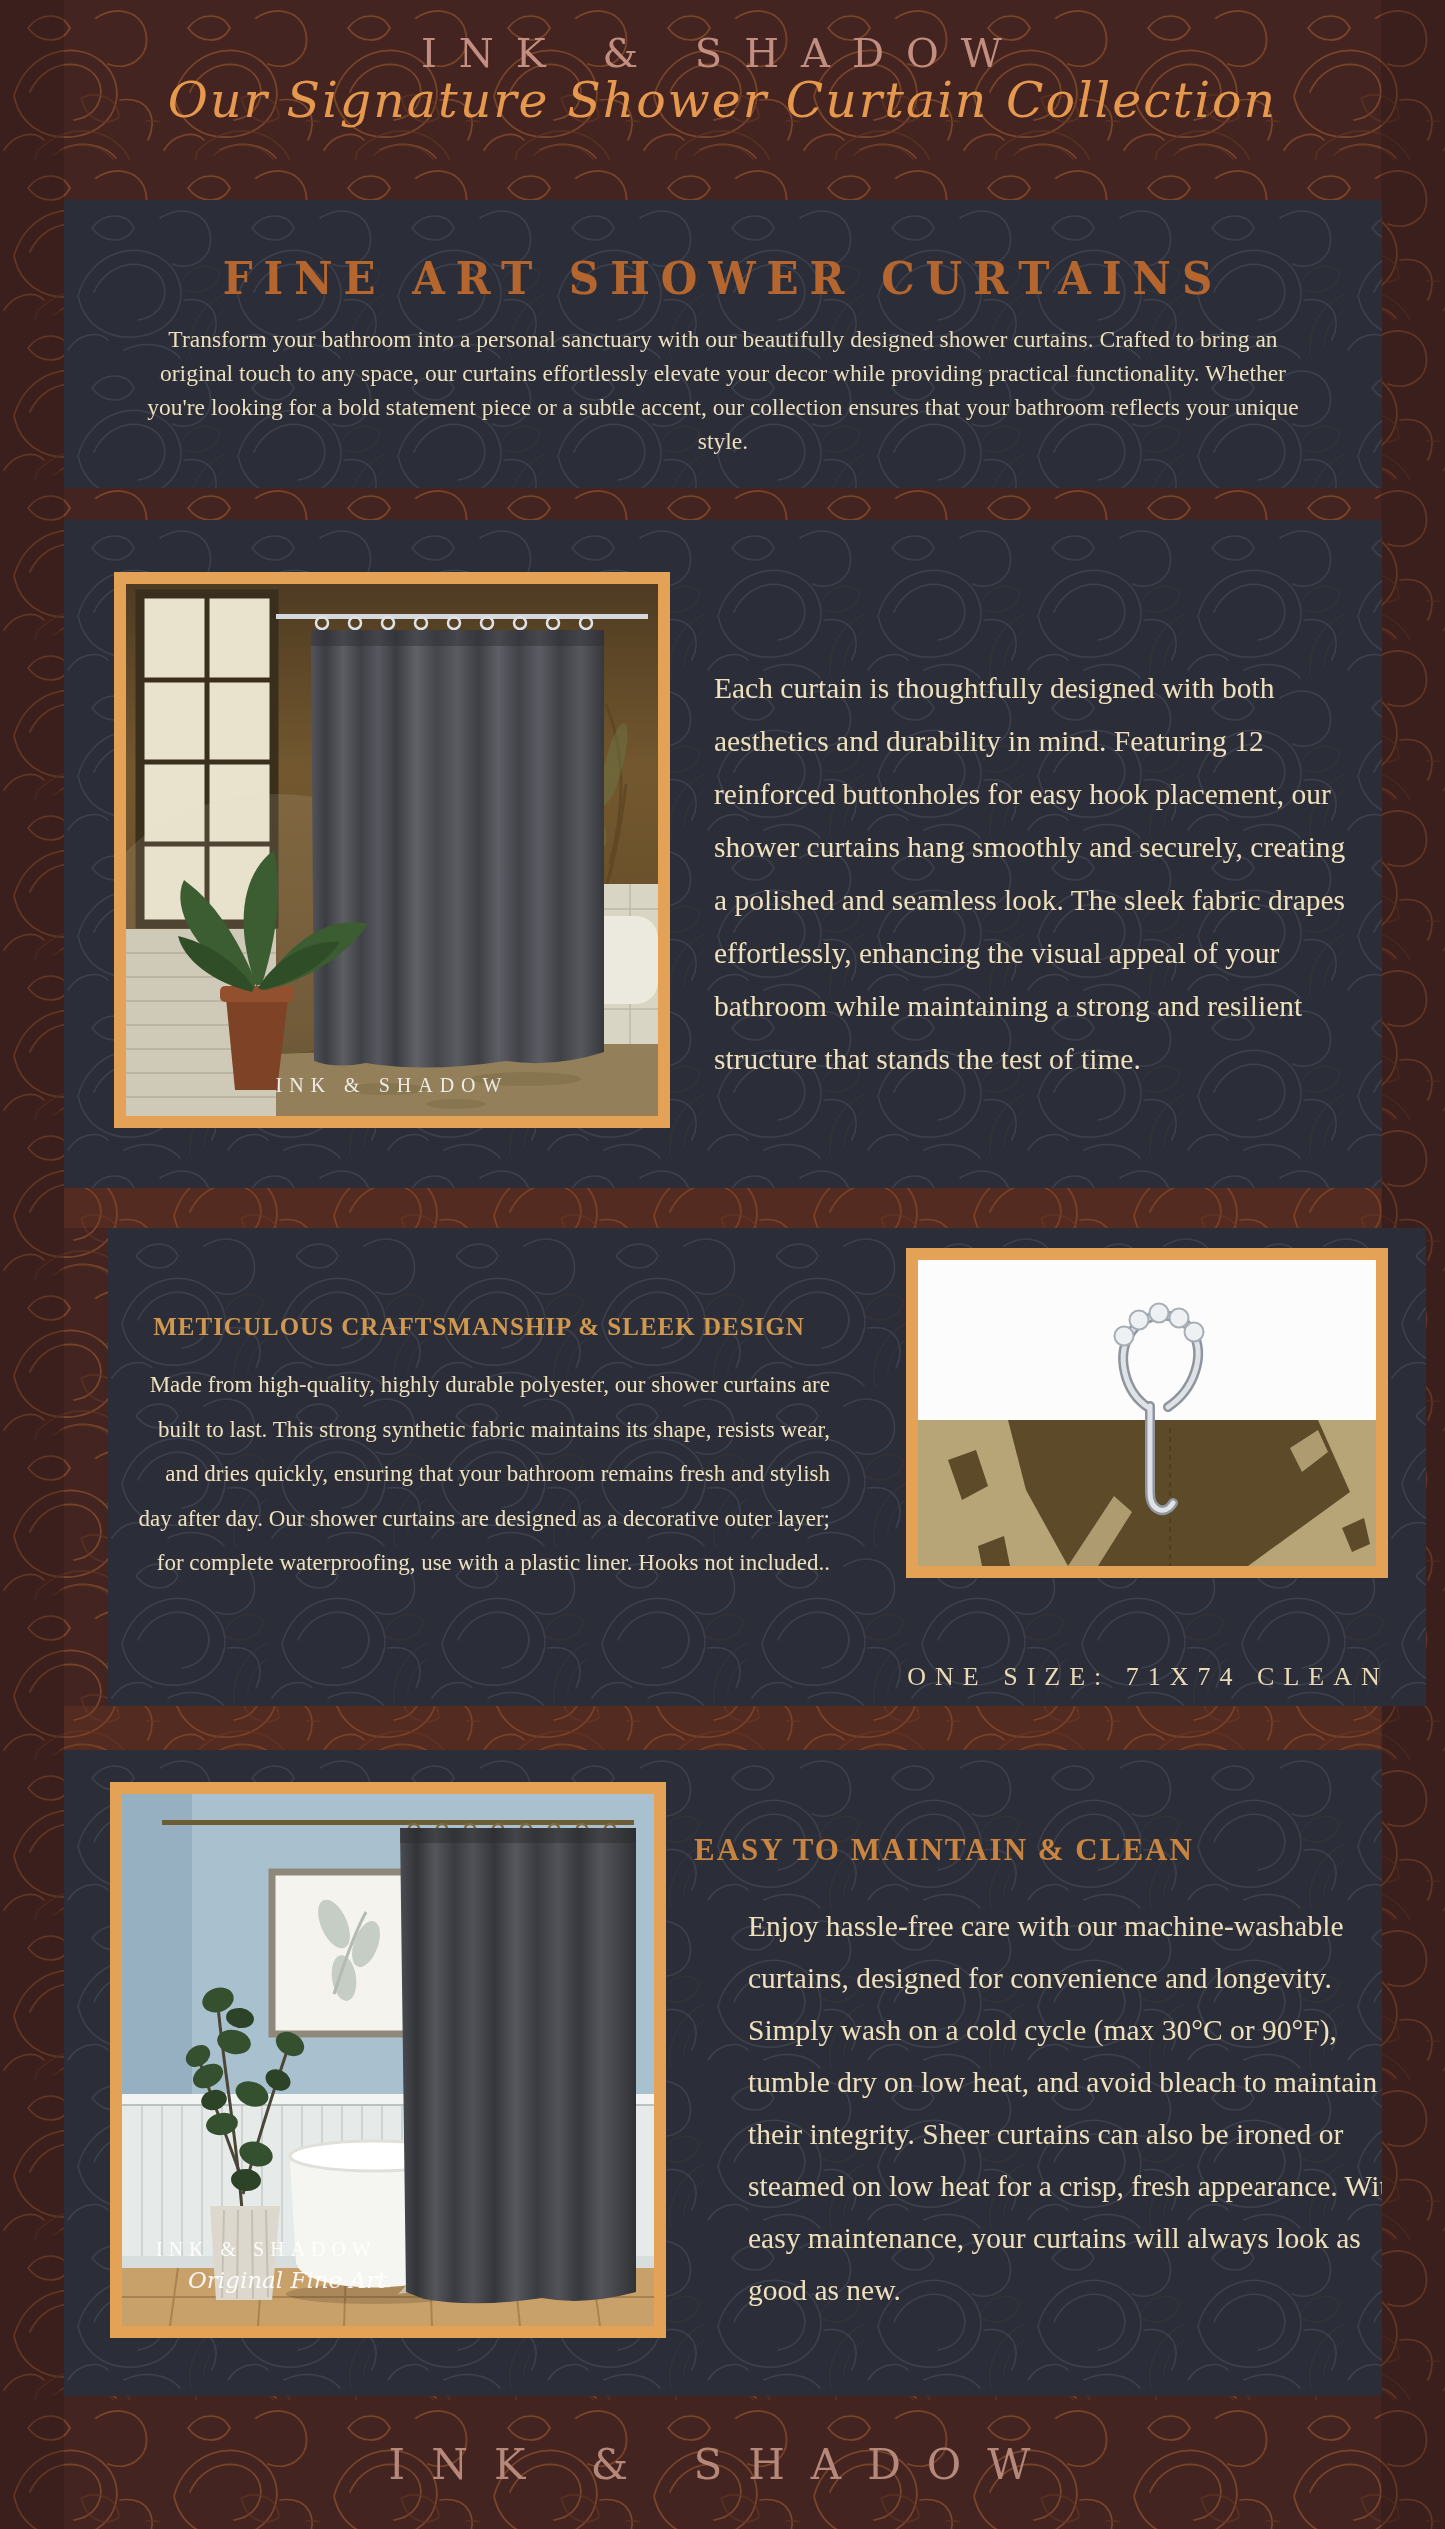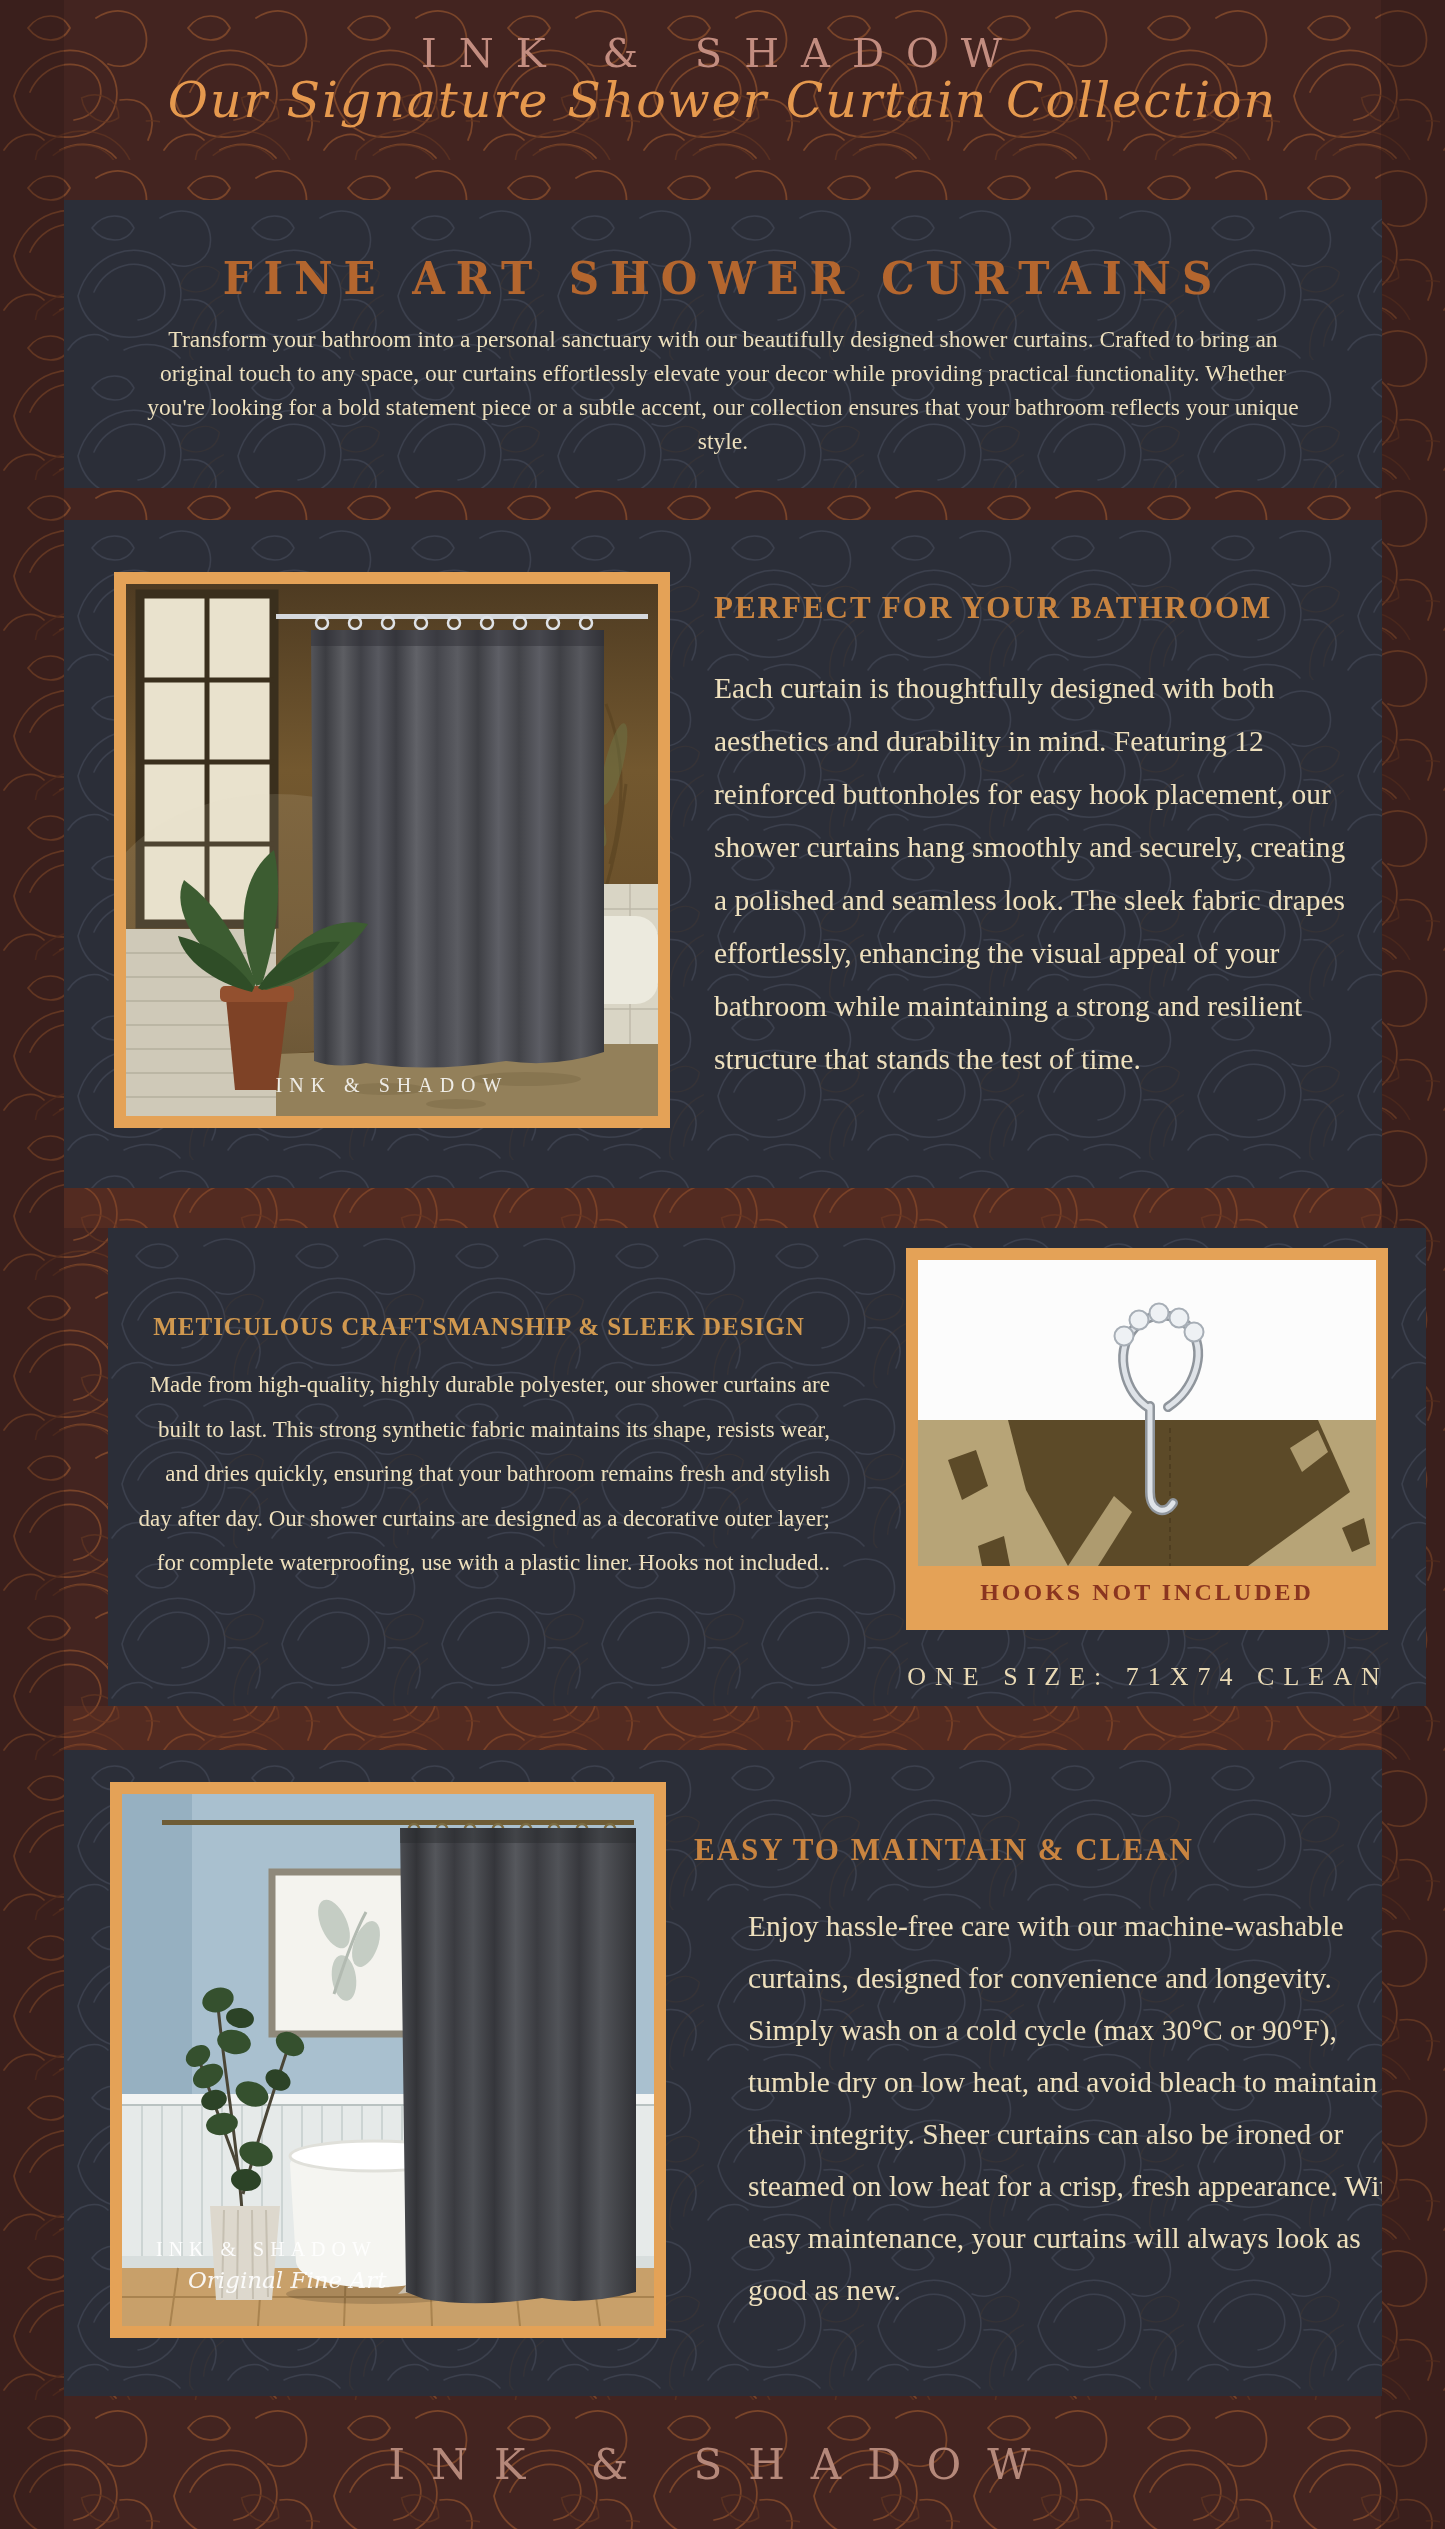--- a/index.html
+++ b/index.html
@@ -234,21 +234,20 @@
           <path d="M128,404 C70,372 44,324 58,296 C96,324 116,366 130,398 Z"></path>
           <path d="M130,402 C108,340 116,290 148,266 C158,310 148,362 136,400 Z"></path>
           <path d="M134,404 C168,352 206,332 242,340 C216,378 172,398 140,406 Z"></path>
           <path d="M126,408 C86,398 58,376 52,352 C92,362 116,386 128,404 Z" fill="#2f4d27"></path>
           <path d="M132,404 C150,374 184,356 214,358 C196,386 160,400 136,406 Z" fill="#2f4d27"></path>
         </g>
         <text x="266" y="508" text-anchor="middle" fill="#ffffff" opacity="0.85" font-size="20" letter-spacing="7" font-family="Liberation Serif, serif">INK &amp; SHADOW</text>
       </svg>
     </div>
 
-    <h2 class="col-heading p2-heading">PERFECT FOR YOUR BATHROOM</h2>
     <p class="col-body p2-body">Each curtain is thoughtfully designed with both aesthetics and durability in mind. Featuring 12 reinforced buttonholes for easy hook placement, our shower curtains hang smoothly and securely, creating a polished and seamless look. The sleek fabric drapes effortlessly, enhancing the visual appeal of your bathroom while maintaining a strong and resilient structure that stands the test of time.</p>
   </section>
 
   <section class="panel panel-3">
     <svg class="panel-pattern">
         <rect width="100%" height="100%" fill="url(#flor-dark)"></rect>
       </svg>
 
     <h2 class="col-heading p3-heading">METICULOUS CRAFTSMANSHIP &amp; SLEEK DESIGN</h2>
     <p class="col-body p3-body">Made from high-quality, highly durable polyester, our shower curtains are built to last. This strong synthetic fabric maintains its shape, resists wear, and dries quickly, ensuring that your bathroom remains fresh and stylish day after day. Our shower curtains are designed as a decorative outer layer; for complete waterproofing, use with a plastic liner. Hooks not included..</p>
@@ -280,23 +279,20 @@
           </g>
         </g>
         <g>
           <circle cx="206" cy="76" r="9.5" fill="#eef1f4" stroke="#a7aeb6" stroke-width="2"></circle>
           <circle cx="221" cy="60" r="9.5" fill="#eef1f4" stroke="#a7aeb6" stroke-width="2"></circle>
           <circle cx="241" cy="53" r="9.5" fill="#eef1f4" stroke="#a7aeb6" stroke-width="2"></circle>
           <circle cx="261" cy="58" r="9.5" fill="#eef1f4" stroke="#a7aeb6" stroke-width="2"></circle>
           <circle cx="276" cy="72" r="9.5" fill="#eef1f4" stroke="#a7aeb6" stroke-width="2"></circle>
         </g>
       </svg>
-      <div class="caption-band">
-        <span>HOOKS NOT INCLUDED</span>
-      </div>
     </div>
 
     <div class="size-note">ONE SIZE: 71X74 CLEAN</div>
   </section>
 
   <section class="panel panel-4">
     <svg class="panel-pattern">
         <rect width="100%" height="100%" fill="url(#flor-dark)"></rect>
       </svg>
 

